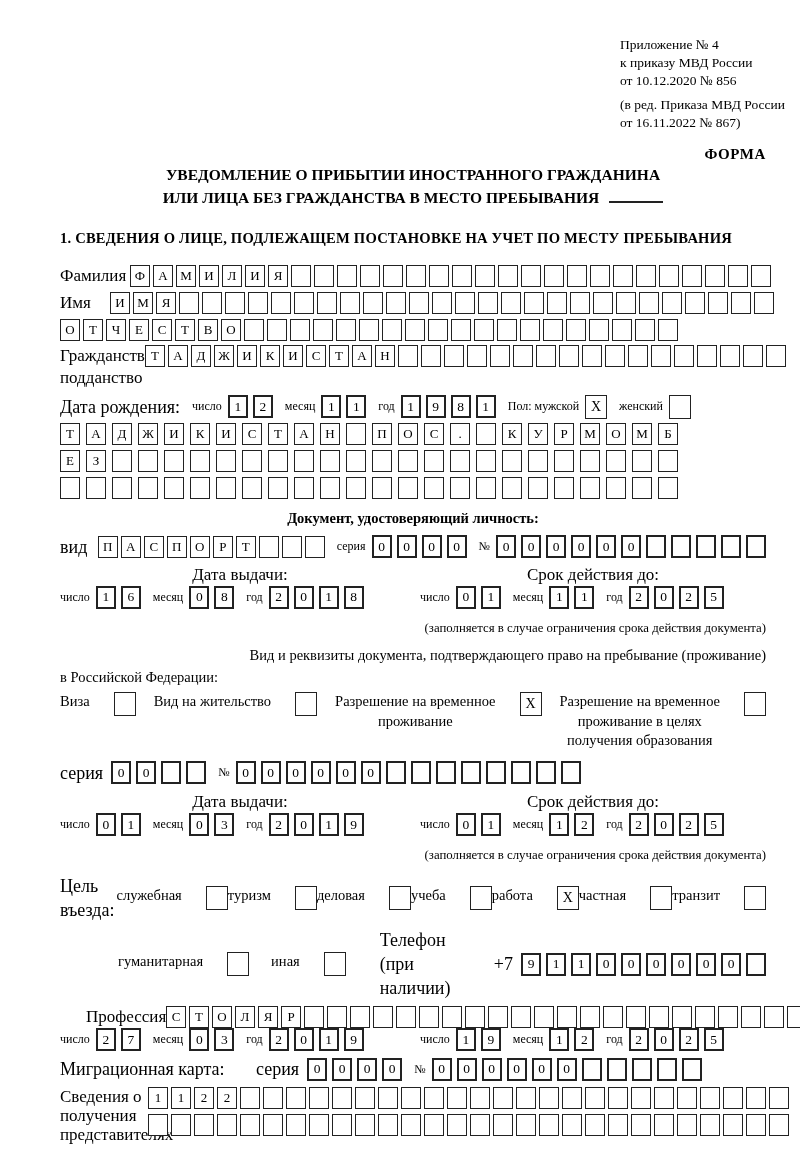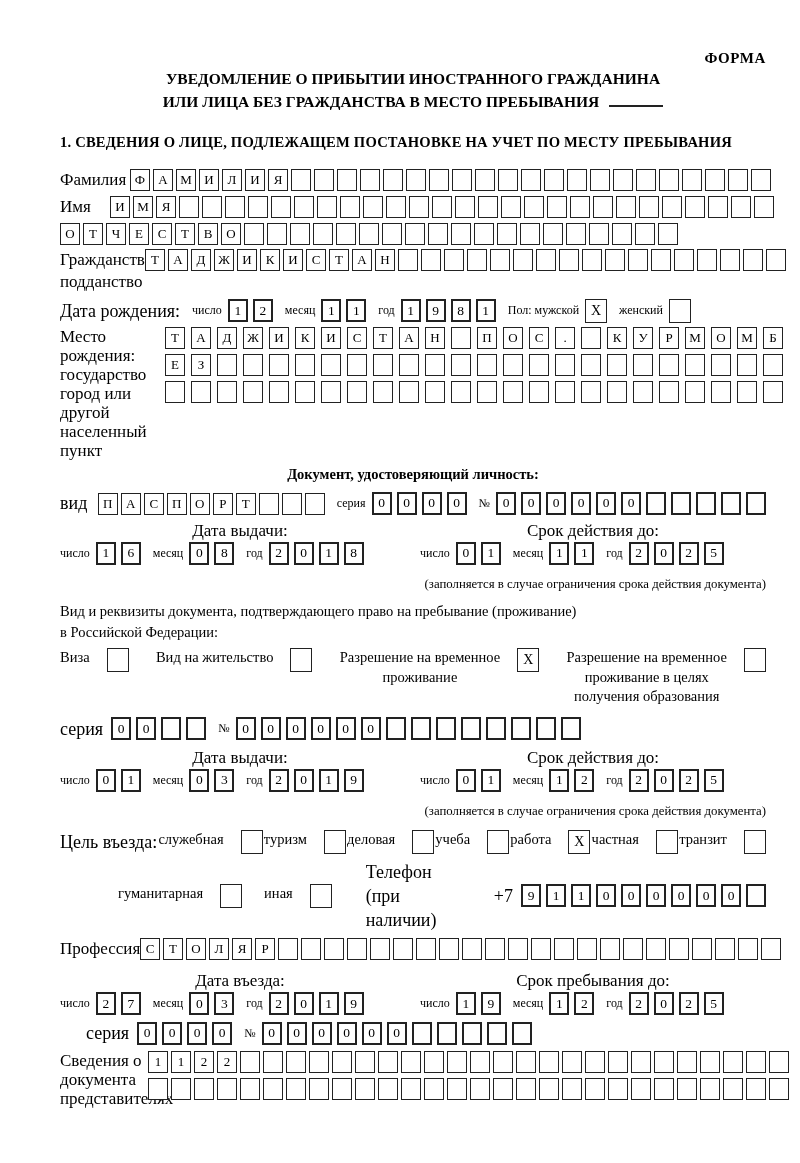--- a/index.html
+++ b/index.html
@@ -12,53 +12,61 @@
   .annex{margin-left:560px;font-size:13.5px;line-height:1.35;white-space:nowrap;}
   .annex .gap{height:5px;}
   .forma{text-align:right;font-weight:bold;font-size:15px;letter-spacing:.6px;margin-top:14px;}
   .title{text-align:center;font-weight:bold;font-size:15.5px;line-height:1.5;}
   .uline{display:inline-block;width:54px;border-bottom:2px solid #222;height:13px;margin-left:10px;}
   .sec1{font-weight:bold;font-size:14.6px;margin-top:20px;letter-spacing:.2px;}
   
   .frow{display:flex;align-items:flex-start;}
   .lbl{font-size:17px;line-height:1.3;flex-shrink:0;}
   .lblc{text-align:center;}
-  .w70{width:70px;} .w50{width:50px;} .w105{width:105px;} .w85{width:85px;} .w80{width:80px;} .w88{width:88px;}
+  .w70{width:70px;} .w50{width:50px;} .w105{width:105px;} .w85{width:85px;} .w80{width:80px;margin-left:26px;} .w88{width:88px;}
   .cells{display:flex;gap:3px;}
   .cells.sp{gap:6px;}
   .cell{width:20px;height:22px;border:1.8px solid #222;box-sizing:border-box;display:flex;
         align-items:center;justify-content:center;font-size:13px;flex-shrink:0;background:#fff;}
   .dcells{display:inline-flex;gap:5px;vertical-align:middle;}
   .dcell{width:20px;height:23px;border:2px solid #222;box-sizing:border-box;display:flex;
          align-items:center;justify-content:center;font-size:13.5px;flex-shrink:0;background:#fff;}
   .chk{width:22px;height:24px;border:1.8px solid #222;box-sizing:border-box;display:inline-flex;
        align-items:center;justify-content:center;font-size:14px;flex-shrink:0;background:#fff;vertical-align:middle;}
   .dlbl{font-size:12px;margin:0 6px 0 12px;line-height:23px;}
   .dlbl.first{margin-left:0;}
   .inlbl{font-size:18px;line-height:24px;}
   .note{font-size:12.8px;text-align:right;line-height:1.25;}
   .center{text-align:center;}
   .bold{font-weight:bold;}
   .cols{display:flex;}
   .col-l{width:360px;flex-shrink:0;}
   .col-r{flex:1;}
   .dline{display:flex;align-items:flex-start;}
   .mt2{margin-top:12px;}.mt4{margin-top:4px;}.mt5{margin-top:5px;}.mt6{margin-top:6px;}
-  .mt8{margin-top:8px;}.mt10{margin-top:10px;}.mt18{margin-top:18px;}
+  .mt8{margin-top:8px;text-align:right;}.mt10{margin-top:10px;}.mt18{margin-top:18px;}
   .stack>div{margin-bottom:5px;}
-  .opt{display:flex;align-items:flex-start;gap:17px;}
+  .opt{display:flex;align-items:flex-start;gap:24px;}
   .opt .optlbl{font-size:14.5px;line-height:1.35;}
   .spread{justify-content:space-between;}
   .docline{font-size:14.5px;line-height:1.5;}
 </style>
 </head>
 <body>
 
 <div class="page">
 
+  <div class="annex">
+    <div>Приложение № 4</div>
+    <div>к приказу МВД России</div>
+    <div>от 10.12.2020 № 856</div>
+    <div class="gap"></div>
+    <div>(в ред. Приказа МВД России</div>
+    <div>от 16.11.2022 № 867)</div>
+  </div>
 
   <div class="forma">ФОРМА</div>
 
   <div class="title">
     <div>УВЕДОМЛЕНИЕ О ПРИБЫТИИ ИНОСТРАННОГО ГРАЖДАНИНА</div>
     <div>
       <span>ИЛИ ЛИЦА БЕЗ ГРАЖДАНСТВА В МЕСТО ПРЕБЫВАНИЯ</span><span class="uline"></span>
     </div>
   </div>
 
@@ -221,26 +229,20 @@
         <span class="dcell">8</span>
         <span class="dcell">1</span>
       </span>
     <span class="dlbl"><span>Пол:</span>&nbsp;<span>мужской</span></span>
     <span class="chk">X</span>
     <span class="dlbl">женский</span>
     <span class="chk"></span>
   </div>
 
   <div class="frow mt4">
-    <span class="lbl w105" style="line-height:19px;">
-      <span style="display:block">Место рождения:</span>
-      <span style="display:block">государство</span>
-      <span style="display:block">город или другой</span>
-      <span style="display:block">населенный пункт</span>
-    </span>
     <span class="stack">
       <div class="cells sp">
           <span class="cell">Т</span>
           <span class="cell">А</span>
           <span class="cell">Д</span>
           <span class="cell">Ж</span>
           <span class="cell">И</span>
           <span class="cell">К</span>
           <span class="cell">И</span>
           <span class="cell">С</span>
@@ -311,21 +313,21 @@
           <span class="cell"></span>
           <span class="cell"></span>
           <span class="cell"></span>
           <span class="cell"></span>
         </div>
     </span>
   </div>
 
   <div class="center bold mt4 docline">Документ, удостоверяющий личность:</div>
 
-  <div class="frow mt5" style="align-items:flex-end;">
+  <div class="frow mt5" style="align-items:center;">
     <span class="inlbl" style="width:52px;">вид</span>
     <span class="cells">
         <span class="cell">П</span>
         <span class="cell">А</span>
         <span class="cell">С</span>
         <span class="cell">П</span>
         <span class="cell">О</span>
         <span class="cell">Р</span>
         <span class="cell">Т</span>
         <span class="cell"></span>
@@ -587,24 +589,20 @@
         <span class="cell"></span>
         <span class="cell"></span>
         <span class="cell"></span>
         <span class="cell"></span>
         <span class="cell"></span>
         <span class="cell"></span>
         <span class="cell"></span>
       </span>
   </div>
 
-  <div class="cols mt10">
-    <div class="col-l lblc lbl">Дата въезда:</div>
-    <div class="col-r lblc lbl">Срок пребывания до:</div>
-  </div>
   <div class="cols">
     <div class="col-l dline">
       <span class="dlbl first">число</span>
       <span class="dcells">
           <span class="dcell">2</span>
           <span class="dcell">7</span>
         </span>
       <span class="dlbl">месяц</span>
       <span class="dcells">
           <span class="dcell">0</span>
@@ -633,20 +631,21 @@
       <span class="dcells">
           <span class="dcell">2</span>
           <span class="dcell">0</span>
           <span class="dcell">2</span>
           <span class="dcell">5</span>
         </span>
     </div>
   </div>
 
   <div class="frow mt6" style="align-items:center;">
+    <span class="inlbl" style="width:170px;">Миграционная карта:</span>
     <span class="inlbl" style="margin-left:26px;">серия</span>
     <span class="dcells" style="margin-left:8px;">
         <span class="dcell">0</span>
         <span class="dcell">0</span>
         <span class="dcell">0</span>
         <span class="dcell">0</span>
       </span>
     <span class="dlbl">№</span>
     <span class="dcells">
         <span class="dcell">0</span>
@@ -659,21 +658,21 @@
         <span class="dcell"></span>
         <span class="dcell"></span>
         <span class="dcell"></span>
         <span class="dcell"></span>
       </span>
   </div>
 
   <div class="frow mt6">
     <span class="lbl w88" style="line-height:19px;">
       <span style="display:block">Сведения о</span>
-      <span style="display:block">документа</span>
+      <span style="display:block">получения</span>
       <span style="display:block">представителях</span>
 
     </span>
     <span style="flex:1;min-width:0;">
       <div class="stack">
         <div class="cells">
             <span class="cell">1</span>
             <span class="cell">1</span>
             <span class="cell">2</span>
             <span class="cell">2</span>

